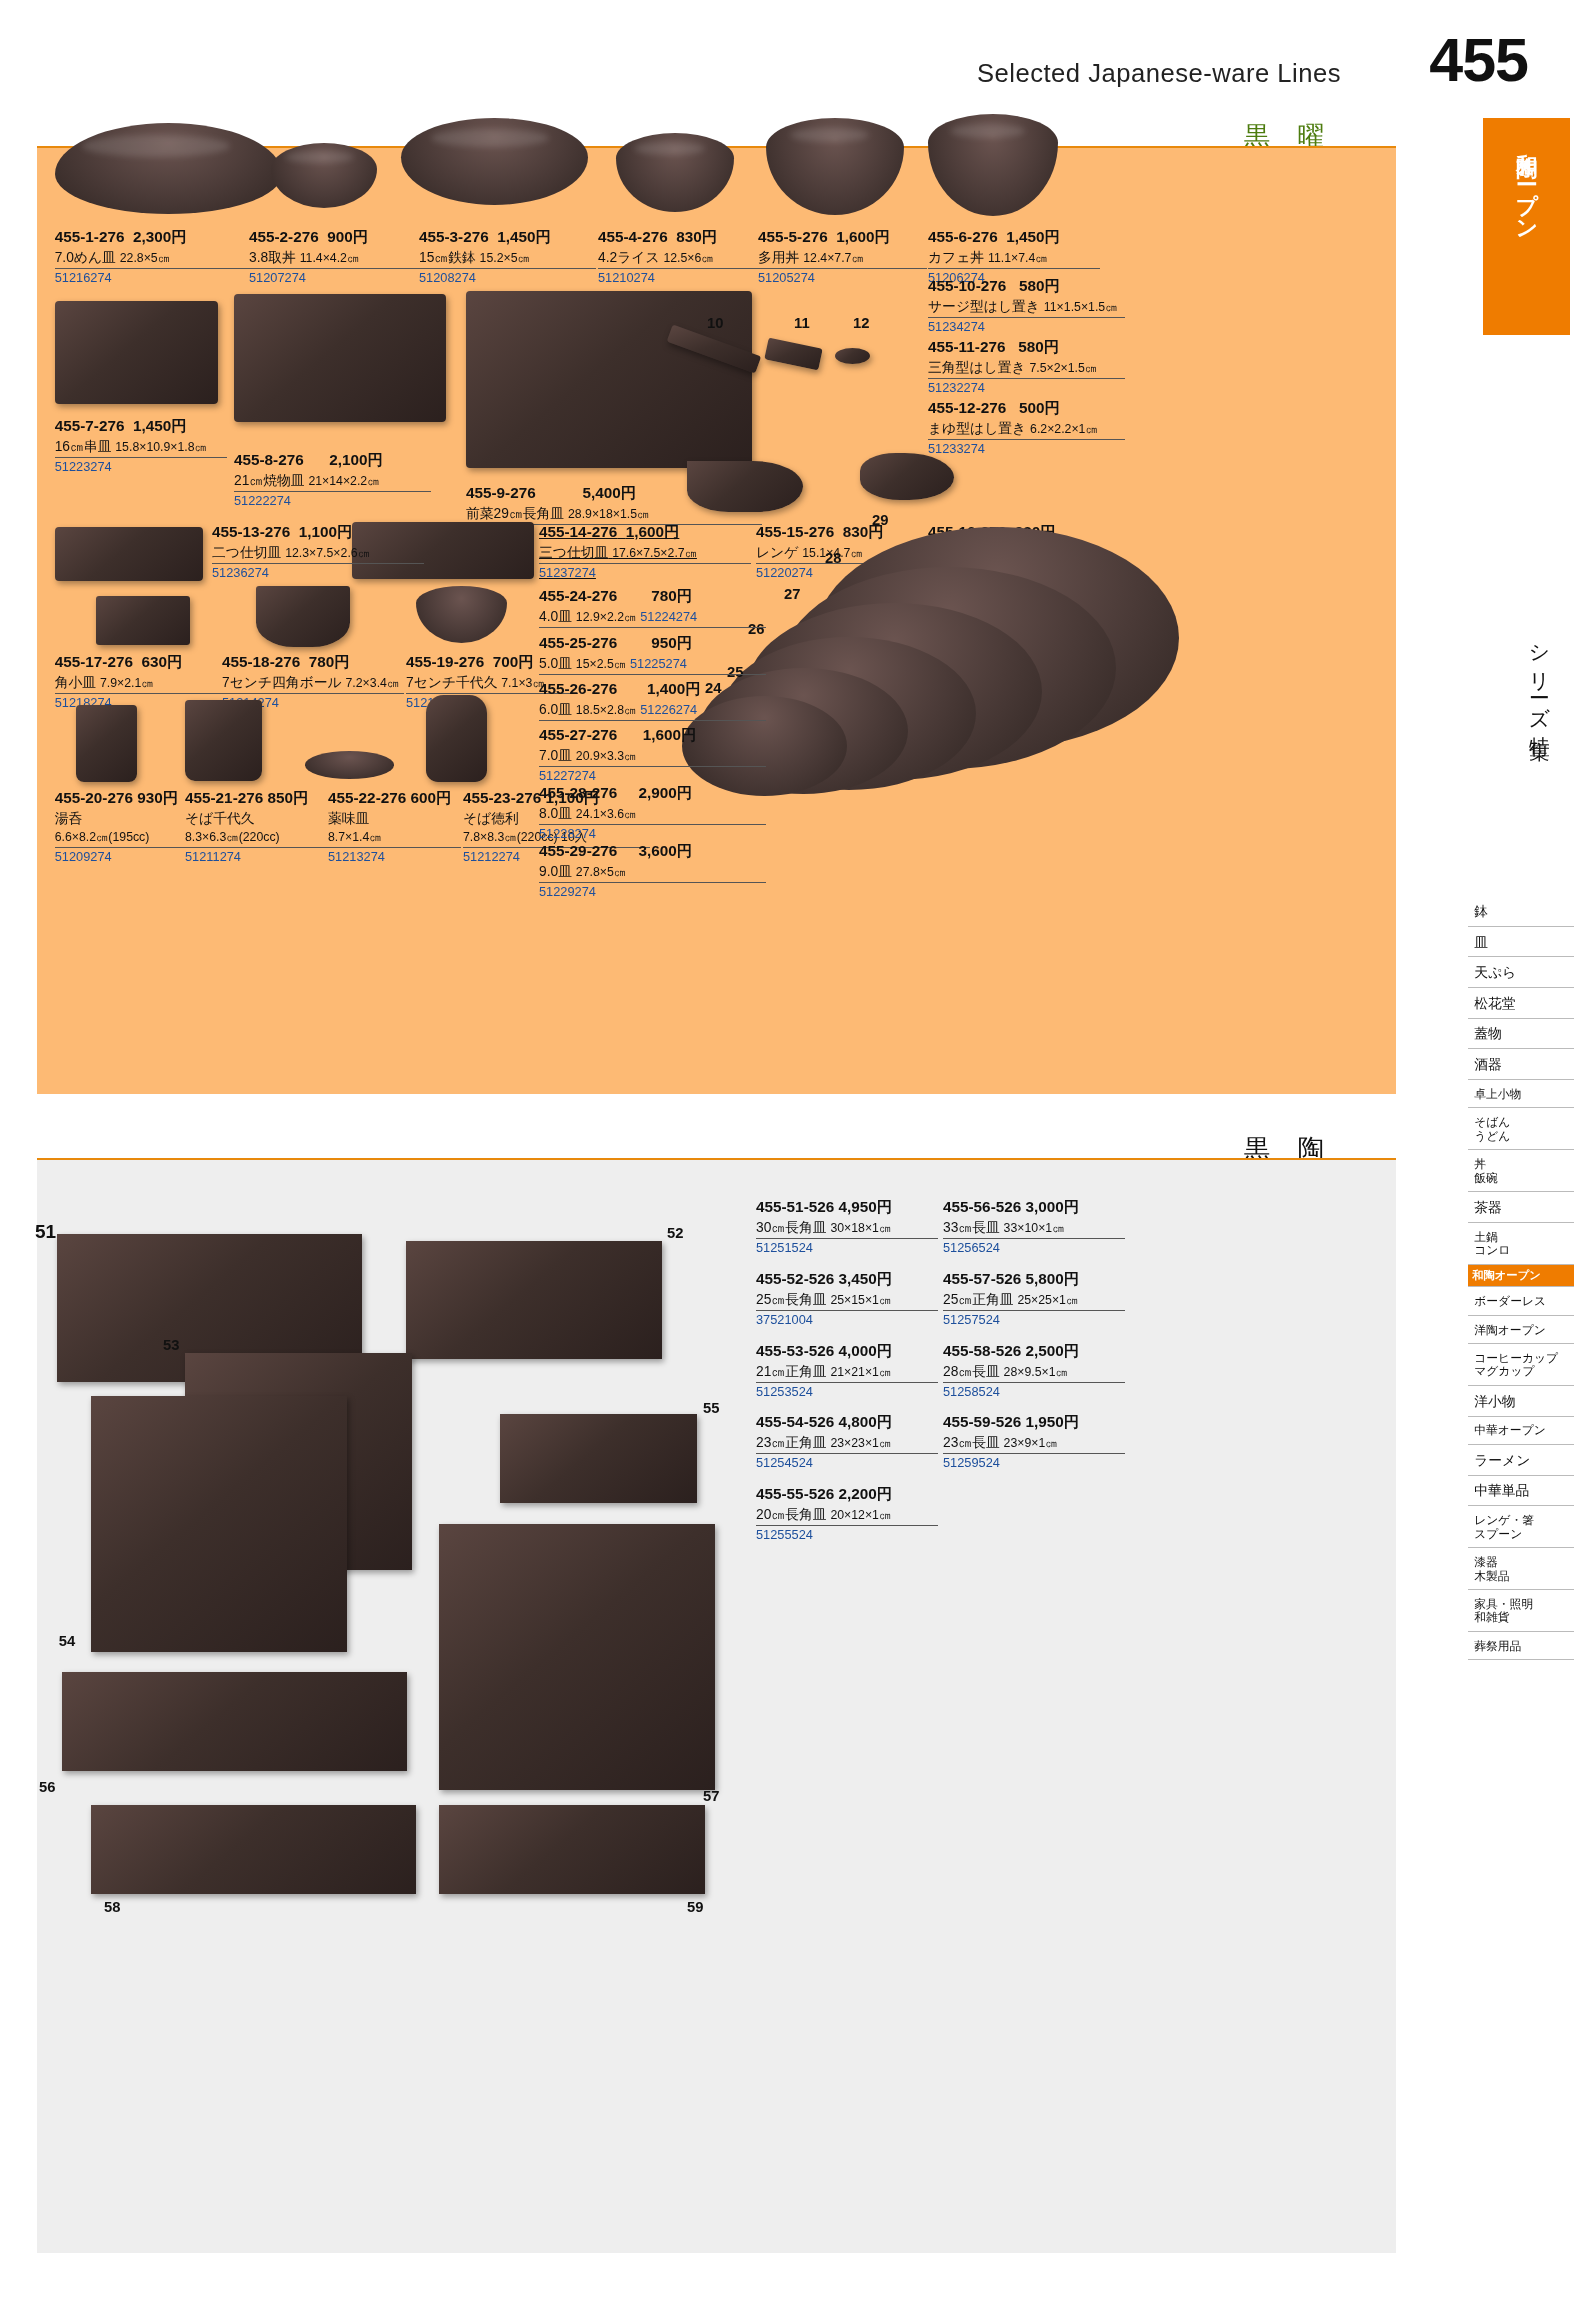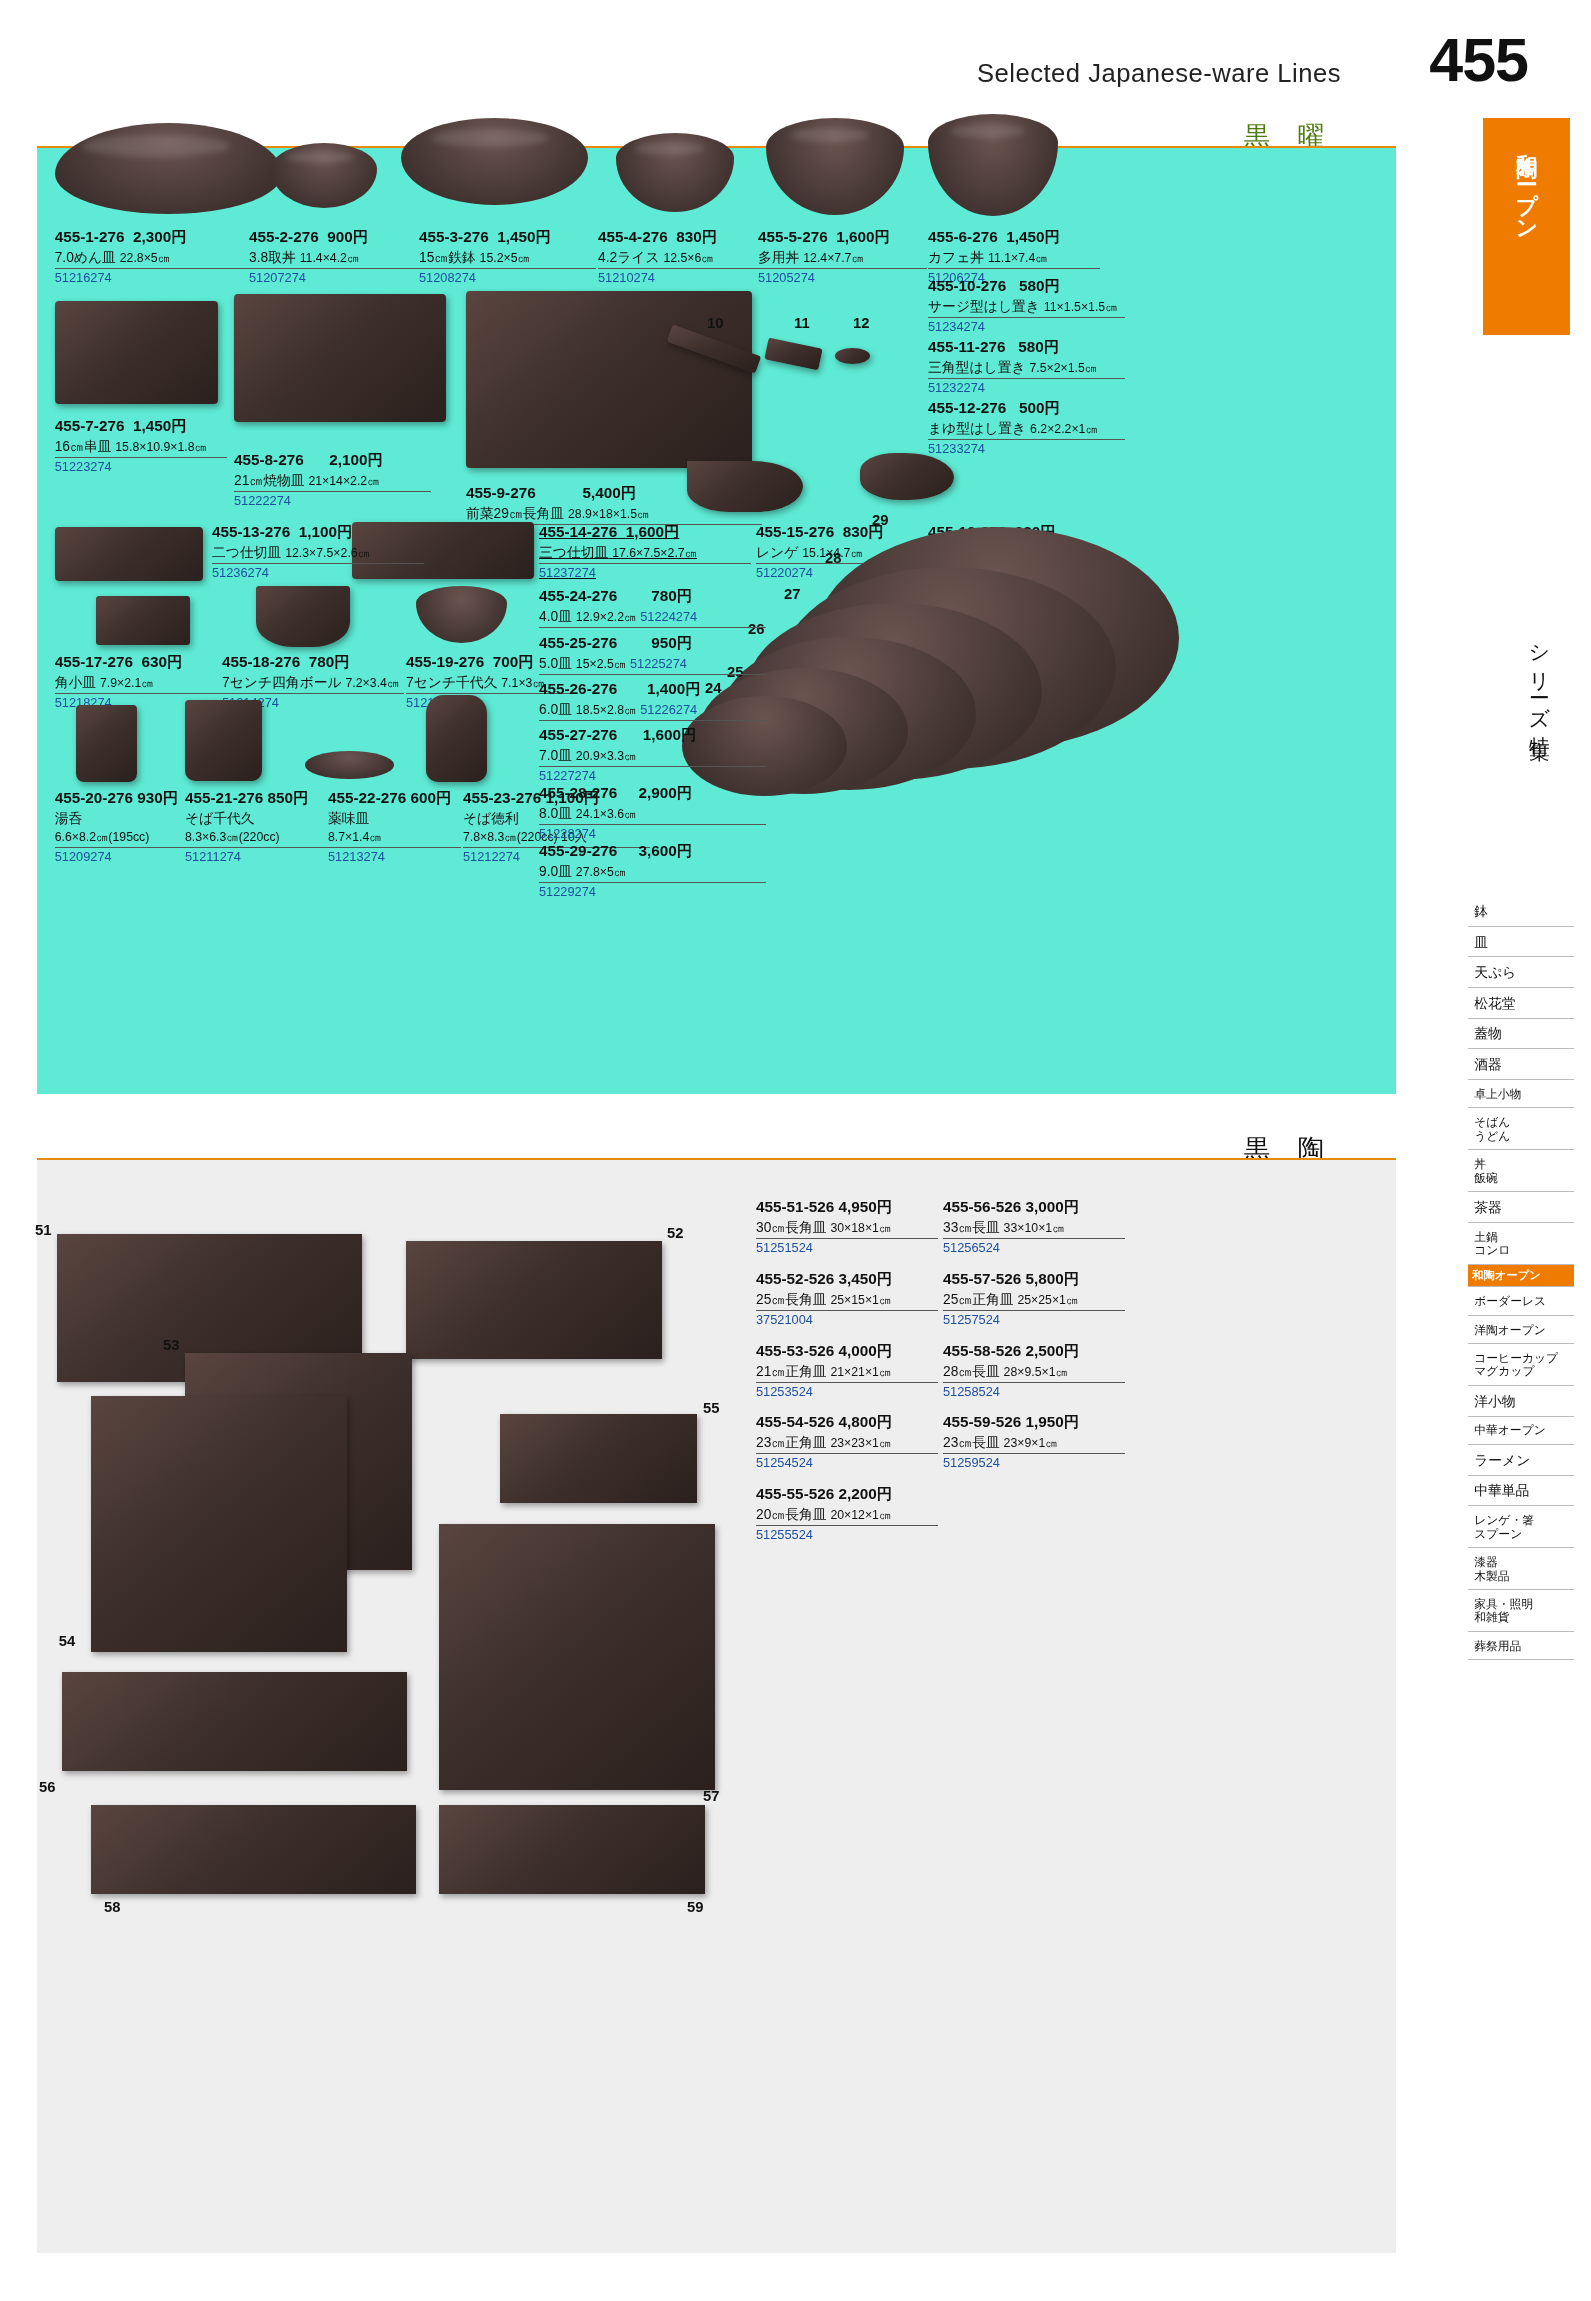--- a/index.html
+++ b/index.html
@@ -13,21 +13,21 @@
   .orange-tab span{display:block;writing-mode:vertical-rl;font-size:21.7px;color:#fff;font-weight:bold;letter-spacing:3.9px;margin:17.7px auto 0 auto;text-align:center;}
   .series-tab{position:absolute;right:27.6px;top:630px;width:39px;}
   .series-tab span{display:block;writing-mode:vertical-rl;font-size:20.7px;letter-spacing:4.9px;color:#111;}
   .sidelist{position:absolute;right:17.7px;top:896px;width:106px;}
   .sidelist .si{border-bottom:1px solid #bbb;font-size:13.8px;line-height:1.15;padding:7.9px 2px 5.9px 5.9px;color:#111;text-align:left;}
   .sidelist .si.hl{background:#ef7c00;color:#fff;font-size:11.3px;font-weight:bold;padding:4.9px 2px 3.9px 3.9px;}
   .sidelist .si.small{font-size:11.8px;}
 
   
   .sec1-label{position:absolute;right:258px;top:118px;font-size:26.6px;letter-spacing:9.9px;color:#4d7c0f;}
-  .sec1{position:absolute;left:37px;top:148px;width:1359px;height:946px;background:#5eead4;}
+  .sec1{position:absolute;left:37px;top:148px;width:1359px;height:946px;background:#fdba74;}
   .sec1-topline{position:absolute;left:37px;top:146px;width:1359px;height:3px;background:#e8890c;}
   .sec2-label{position:absolute;right:258px;top:1131px;font-size:26.6px;letter-spacing:9.9px;color:#111;}
   .sec2{position:absolute;left:37px;top:1160px;width:1359px;height:1093px;background:#eeeeee;}
   .sec2-topline{position:absolute;left:37px;top:1158px;width:1359px;height:3px;background:#e8890c;}
 
   
   .blk{position:absolute;font-size:0;}
   .ln1{font-size:15.3px;font-weight:bold;color:#111;white-space:nowrap;letter-spacing:0px;}
   .ln1 .code{font-weight:bold;}
   .ln1 .price{font-weight:bold;}
@@ -35,21 +35,21 @@
   .ln2 .dim{font-size:12.3px;}
   .ln3{font-size:12.8px;color:#1d4f9c;white-space:nowrap;margin-top:1px;}
   .rule{border-bottom:1px solid #555;height:0;margin:1px 0 1px 0;}
 
   
   .obj{position:absolute;}
   .bowl{background:radial-gradient(ellipse at 50% 22%,#6b5450 0%,#4a3a37 55%,#2f2522 100%);}
   .glare{position:absolute;border-radius:50%;background:rgba(255,255,255,.12);filter:blur(3px);}
   .slab{background:linear-gradient(140deg,#5a4540 0%,#3d2f2b 45%,#2b201e 100%);box-shadow:2px 3px 5.9px rgba(0,0,0,.35);}
   .num{position:absolute;font-size:14.8px;font-weight:bold;color:#111;}
-  .numw{position:absolute;font-size:15px;font-weight:bold;color:#fff;}
+  .numw{position:absolute;font-size:19px;font-weight:bold;color:#fff;}
   .s2col{position:absolute;font-size:0;}
 </style>
 </head>
 <body>
 
 <div class="page">
 
   <div class="hdr-title">Selected Japanese-ware Lines</div>
   <div class="hdr-pageno">455</div>
 

